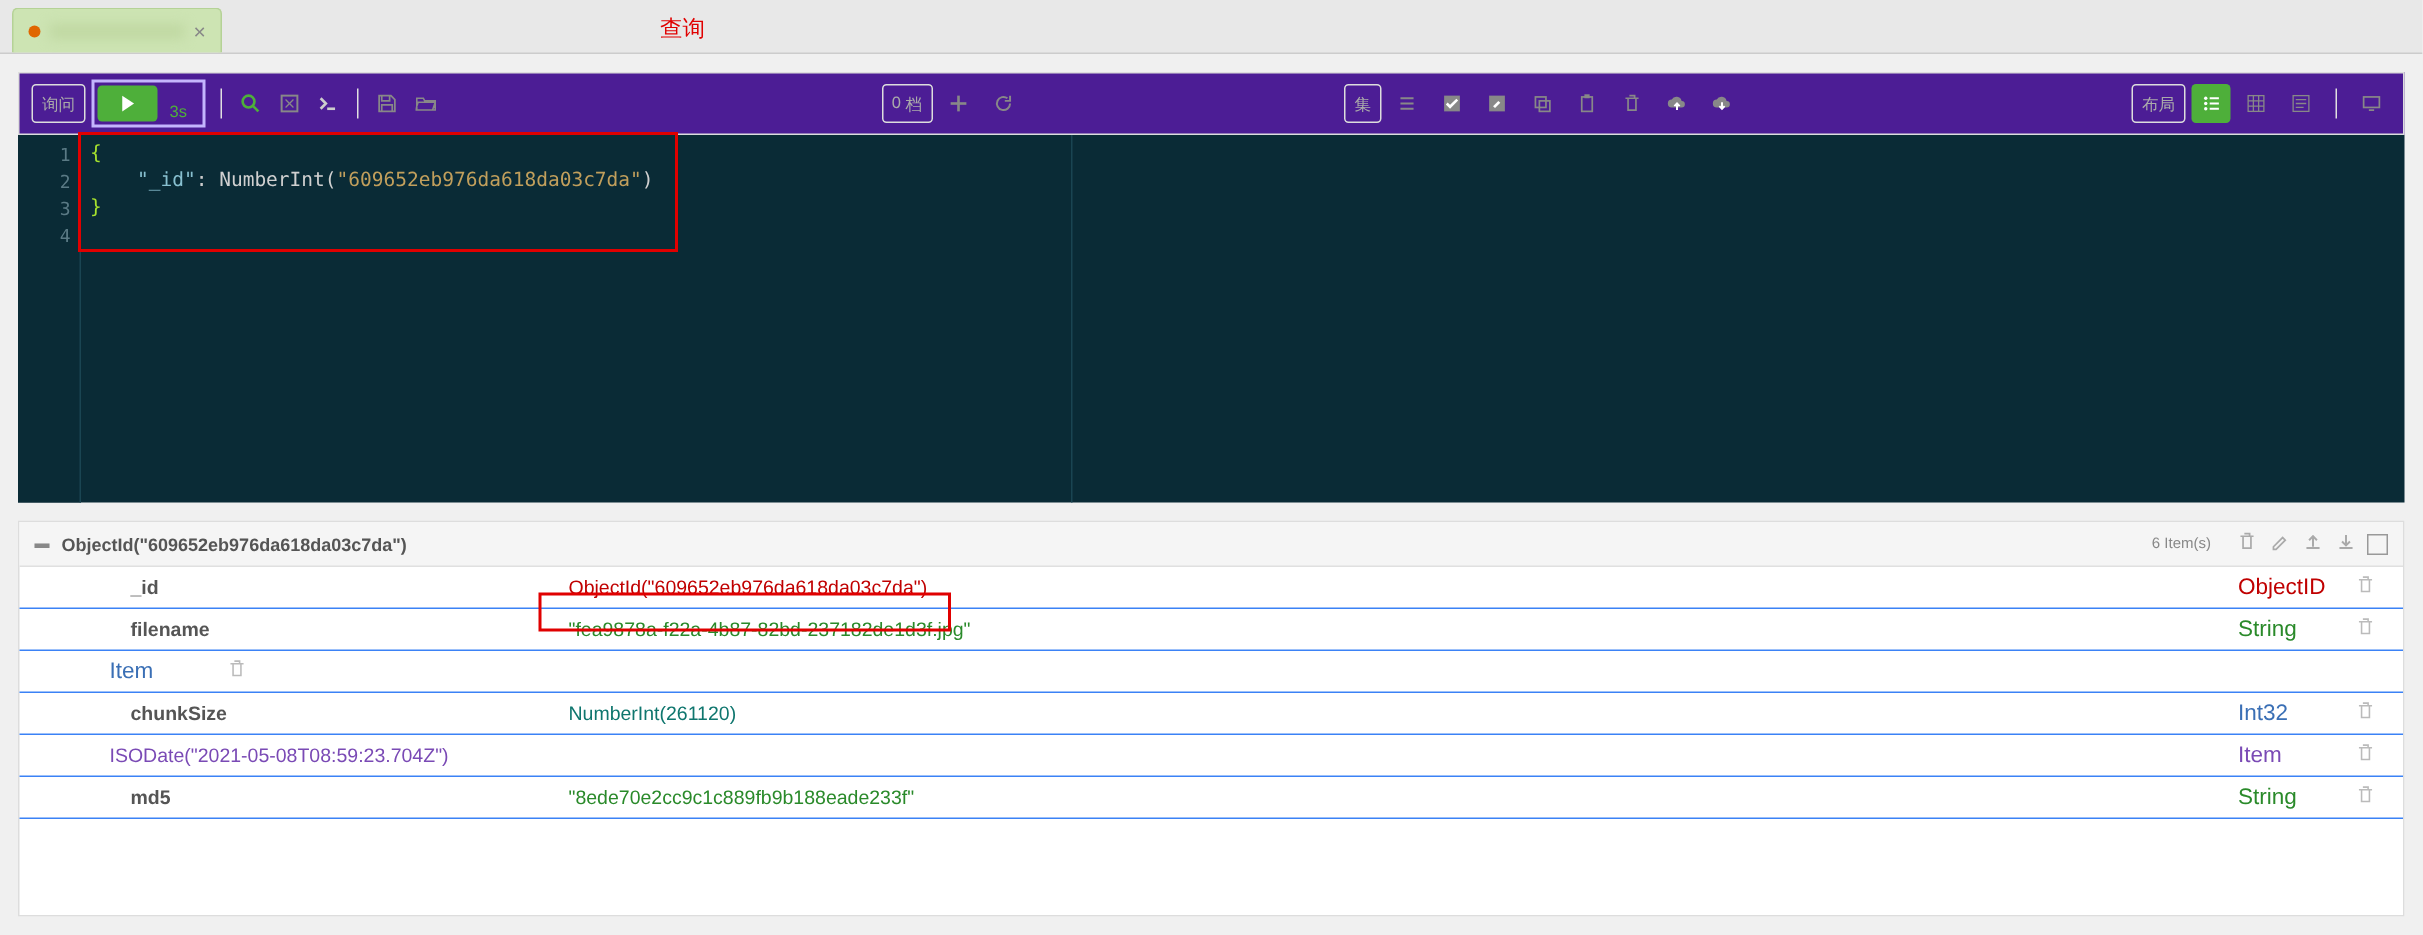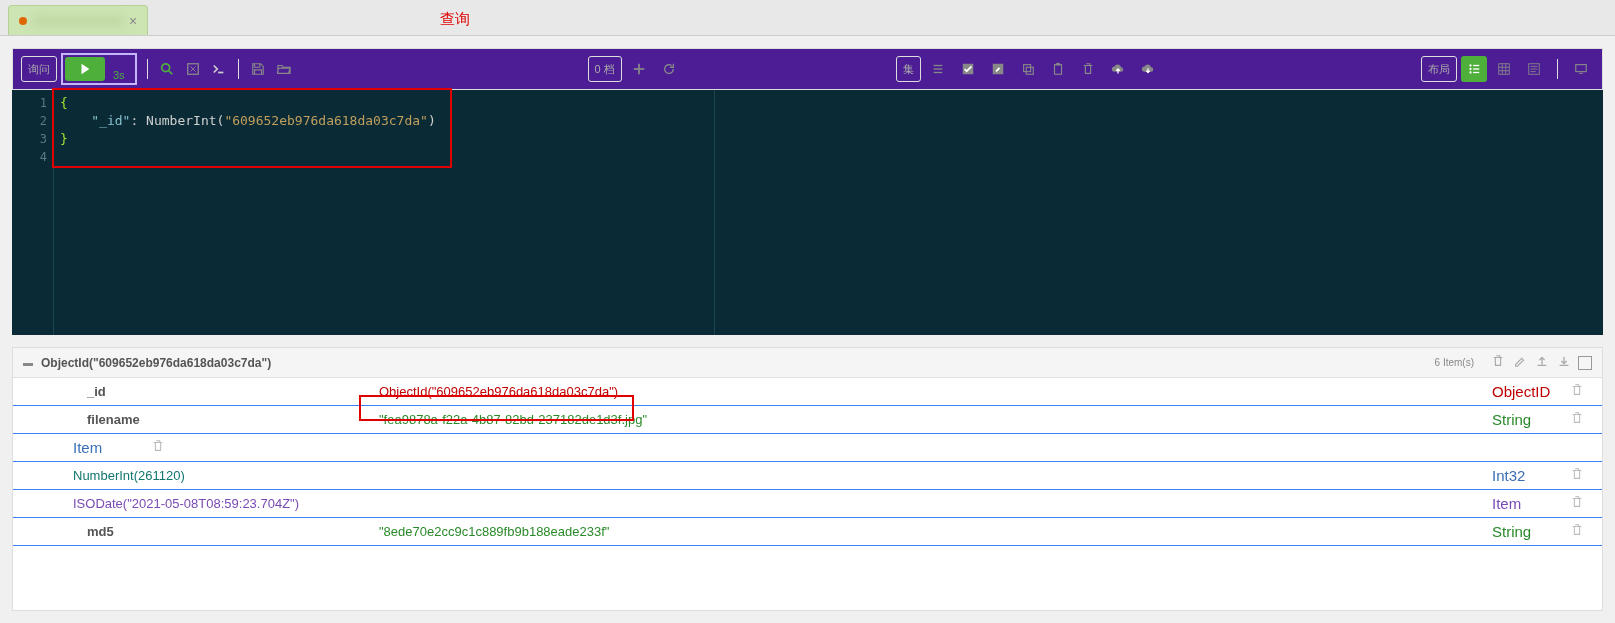--- a/index.html
+++ b/index.html
@@ -290,20 +290,21 @@
         </div>
         <div class="result-row">
           <div class="row-indent"></div>
           <div class="row-type" style="color:#3a6fb5">Item</div>
           <div class="row-del"><svg class="icn" viewBox="0 0 16 16">
               <path d="M3 4 h10 M5 4 v9 h6 v-9 M6 2 h4 v2" fill="none" stroke="currentColor" stroke-width="1.2"></path>
             </svg></div>
         </div>
         <div class="result-row">
           <div class="row-indent"></div>
+          <div class="row-key">chunkSize</div>
           <div class="row-value" style="color:#0f766e">NumberInt(261120)</div>
           <div class="row-type" style="color:#3a6fb5">Int32</div>
           <div class="row-del"><svg class="icn" viewBox="0 0 16 16">
               <path d="M3 4 h10 M5 4 v9 h6 v-9 M6 2 h4 v2" fill="none" stroke="currentColor" stroke-width="1.2"></path>
             </svg></div>
         </div>
         <div class="result-row">
           <div class="row-indent"></div>
           <div class="row-value" style="color:#7a4ab5">ISODate("2021-05-08T08:59:23.704Z")</div>
           <div class="row-type" style="color:#7a4ab5">Item</div>

